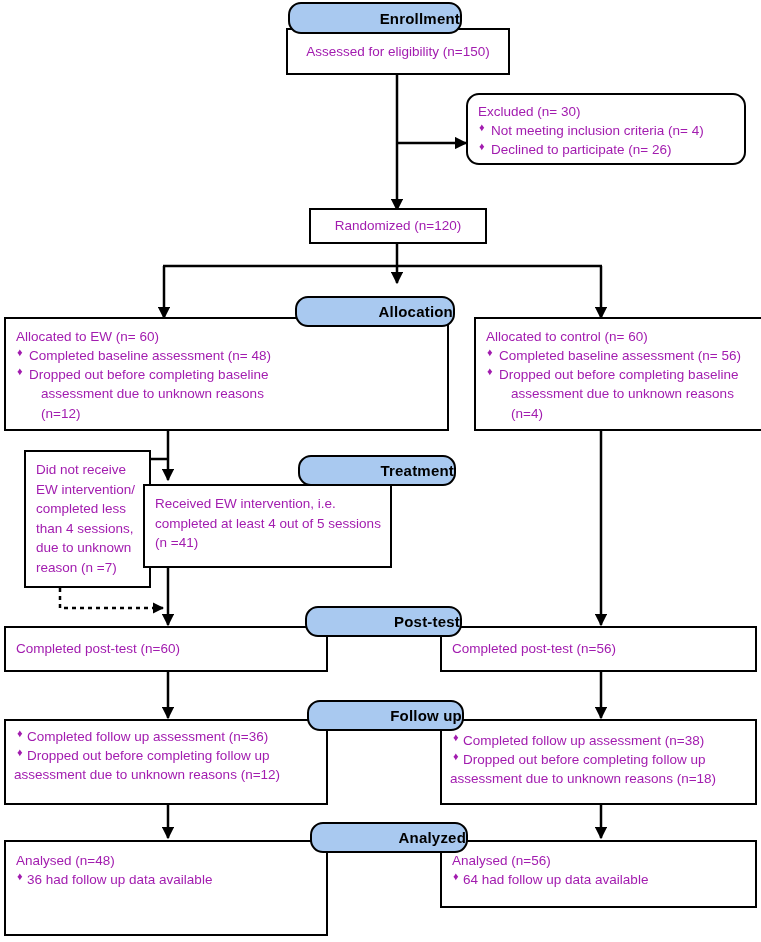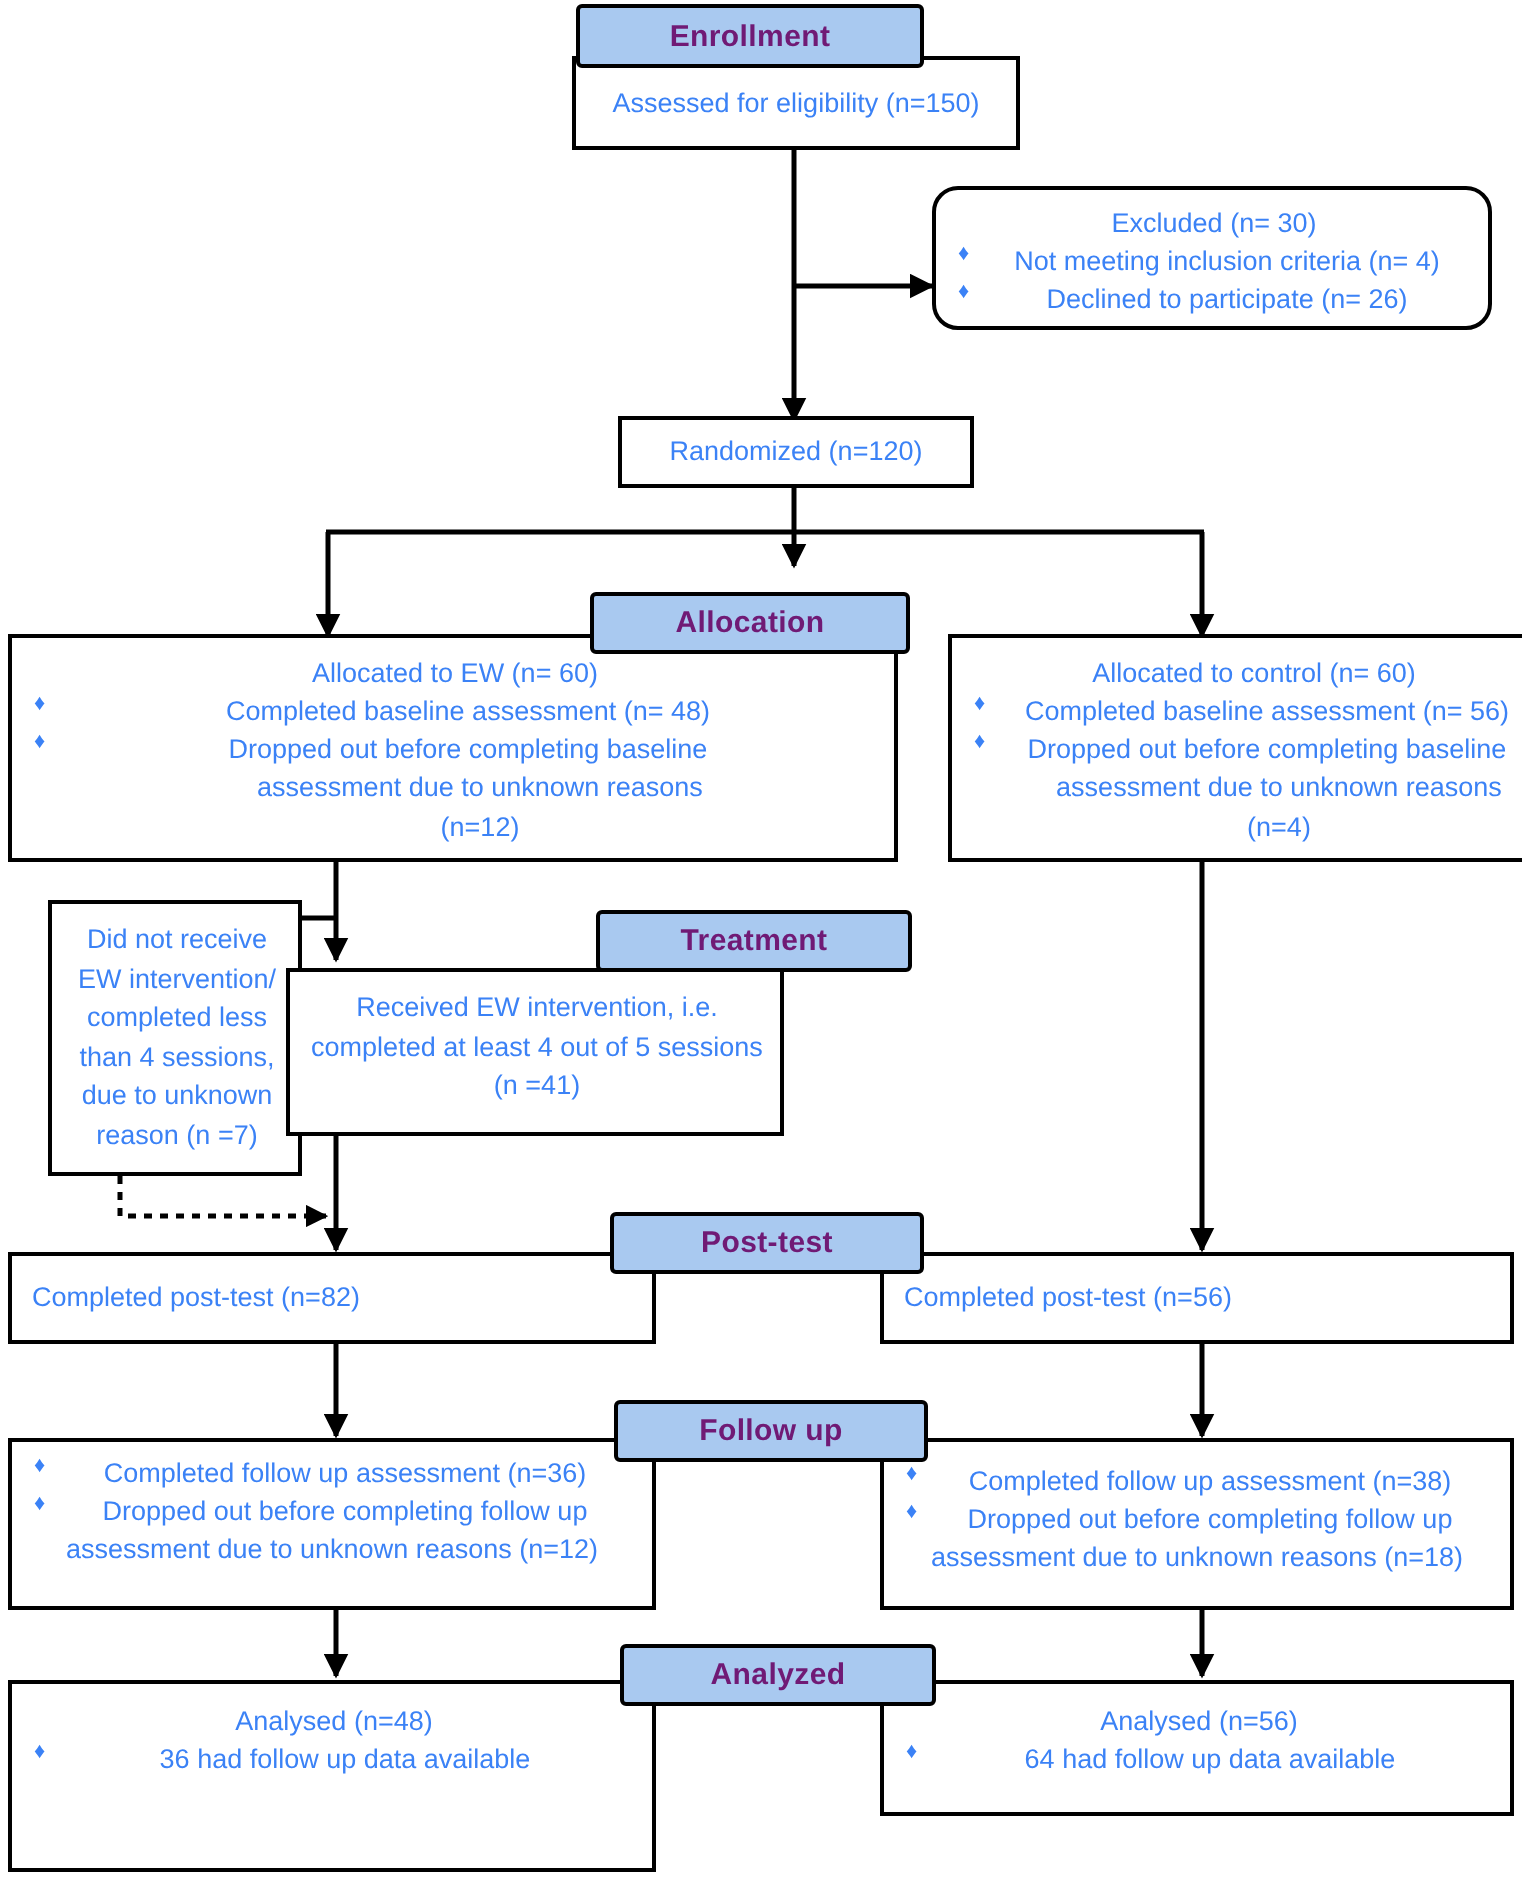--- a/index.html
+++ b/index.html
@@ -25,23 +25,22 @@
     height: 942px;
     pointer-events: none;
   }
   .node {
     position: absolute;
     box-sizing: border-box;
     background: #ffffff;
     border: 2px solid #000000;
     font-size: 13.5px;
     line-height: 1.42;
-    color: #3b82f6;
+    color: #a21caf;
     padding: 6px 8px 6px 10px;
-    text-align: center;
   }
   .node .title-line {
     white-space: nowrap;
   }
   .node.center-text {
     display: flex;
     align-items: center;
     justify-content: center;
     padding: 4px 8px;
   }
@@ -73,27 +72,27 @@
   .bullets li .cont0 {
     display: block;
     padding-left: 0px;
     margin-left: -13px;
   }
   .banner {
     position: absolute;
     box-sizing: border-box;
     background: #a9c9f0;
     border: 2px solid #000000;
-    border-radius: 3px;
-    color: #701a75;
+    border-radius: 13px;
+    color: #000000;
     font-weight: bold;
     font-size: 15px;
     display: flex;
     align-items: center;
-    justify-content: center;
+    justify-content: flex-end;
     z-index: 5;
     letter-spacing: 0.2px;
   }
   .plain-line {
     white-space: pre-wrap;
   }
 </style>
 </head>
 <body>
 
@@ -195,21 +194,21 @@
 
   <div class="node" style="left:143px; top:484px; width:249px; height:84px; padding-top:8px; line-height:1.45;">
     <span class="plain-line">Received EW intervention, i.e. completed at least 4 out of 5 sessions (n =41)</span>
   </div>
 
   <div class="banner" style="left:305px; top:606px; width:157px; height:31px;">
     <span>Post-test</span>
   </div>
 
   <div class="node" style="left:4px; top:626px; width:324px; height:46px; display:flex; align-items:center;">
-    <span class="title-line">Completed post-test (n=82)</span>
+    <span class="title-line">Completed post-test (n=60)</span>
   </div>
 
   <div class="node" style="left:440px; top:626px; width:317px; height:46px; display:flex; align-items:center;">
     <span class="title-line">Completed post-test (n=56)</span>
   </div>
 
   <div class="banner" style="left:307px; top:700px; width:157px; height:31px;">
     <span>Follow up</span>
   </div>
 

